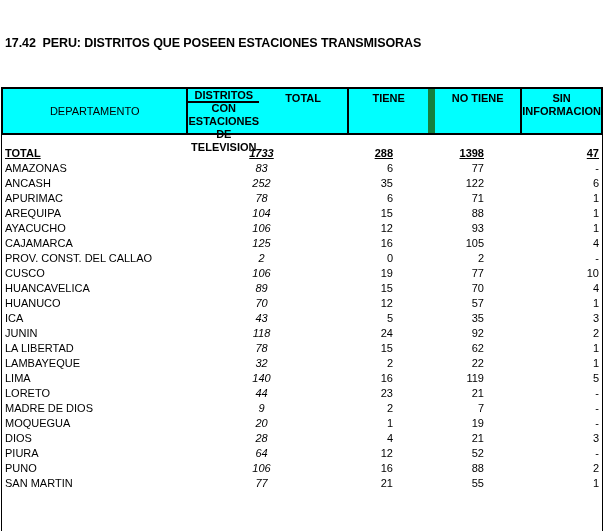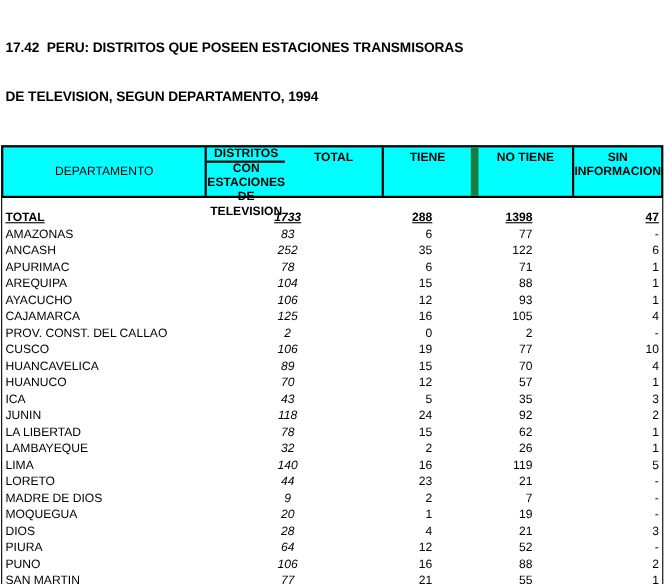--- a/index.html
+++ b/index.html
@@ -72,21 +72,20 @@
   .c-no    { width: 89px; text-align: right; padding-right: 4px; }
   .c-sin   { flex: 1;     text-align: right; padding-right: 3px; }
   .total-row { font-weight: bold; }
   .total-row > div { text-decoration: underline; }
 </style>
 </head>
 <body>
 
 <div class="title">
   <div>17.42  PERU: DISTRITOS QUE POSEEN ESTACIONES TRANSMISORAS</div>
-  <div>DE TELEVISION, SEGUN DEPARTAMENTO, 1994</div>
 </div>
 
 <div class="tbl">
 
   <div class="thead">
     <div class="th-dept">DEPARTAMENTO</div>
     <div class="th-right">
       <div class="th-group">DISTRITOS CON ESTACIONES DE TELEVISION</div>
       <div class="th-cols">
         <div class="th-col th-total">TOTAL</div>
@@ -197,21 +196,21 @@
         <div class="c-dept">LA LIBERTAD</div>
         <div class="c-total">78</div>
         <div class="c-tiene">15</div>
         <div class="c-no">62</div>
         <div class="c-sin">1</div>
       </div>
       <div class="row">
         <div class="c-dept">LAMBAYEQUE</div>
         <div class="c-total">32</div>
         <div class="c-tiene">2</div>
-        <div class="c-no">26</div>
+        <div class="c-no">22</div>
         <div class="c-sin">1</div>
       </div>
       <div class="row">
         <div class="c-dept">LIMA</div>
         <div class="c-total">140</div>
         <div class="c-tiene">16</div>
         <div class="c-no">119</div>
         <div class="c-sin">5</div>
       </div>
       <div class="row">

